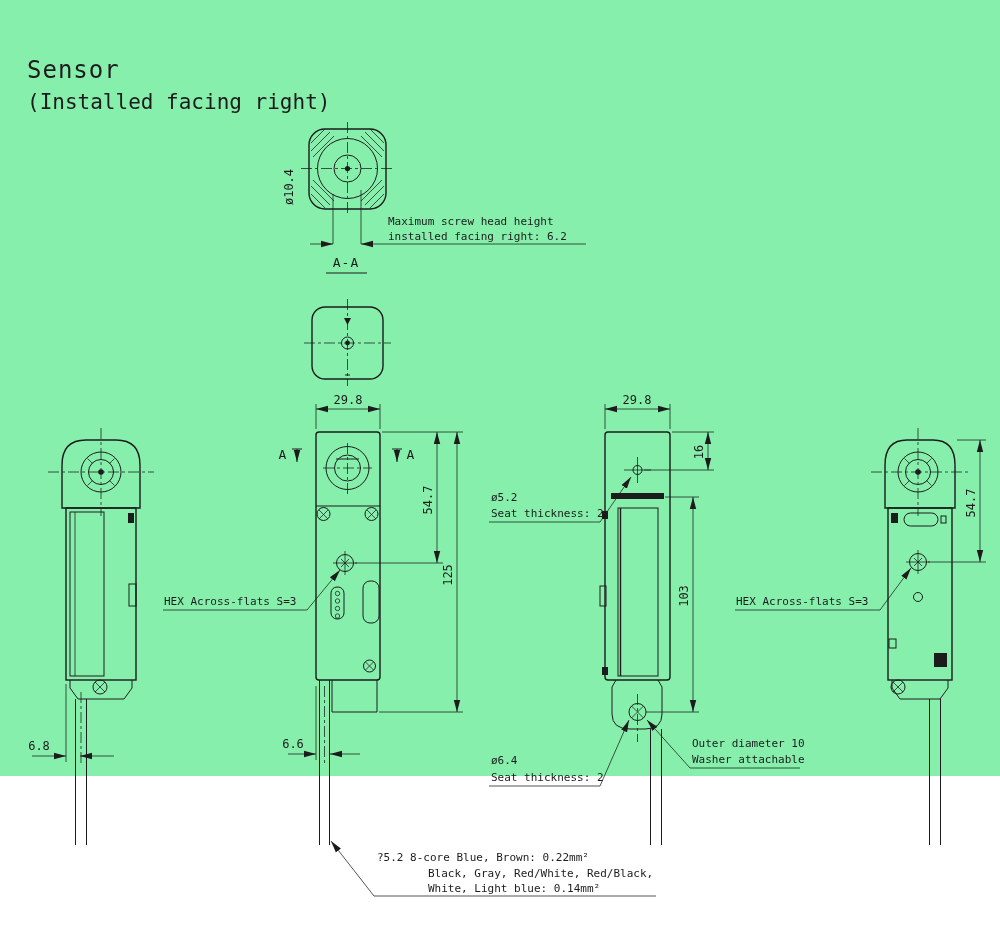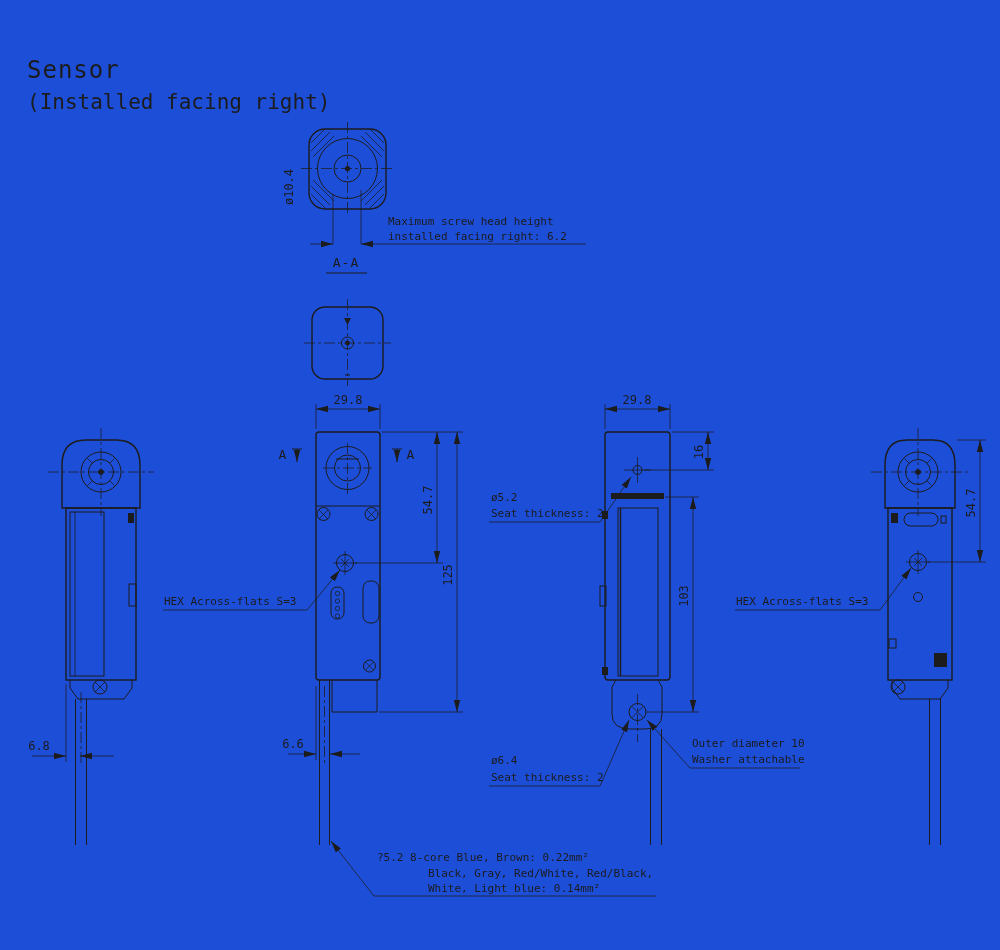--- a/index.html
+++ b/index.html
@@ -1,18 +1,18 @@
 <!DOCTYPE html>
 <html><head>
 <meta charset="utf-8">
 <style>
   * { margin:0; padding:0; box-sizing:border-box; }
   html,body { background:#ffffff; }
   body { width:1000px; height:950px; overflow:hidden; font-family:"DejaVu Sans Mono", monospace; }
-  .canvas { position:relative; width:1000px; height:950px; background:#1d4ed8; }
+  .canvas { position:relative; width:1000px; height:776px; background:#86efac; }
   svg text { font-family:"DejaVu Sans Mono", monospace; fill:#1c1c1c; }
   .t-title { font-size:24px; letter-spacing:1px; }
   .t-title2 { font-size:21px; }
   .t-ann { font-size:11px; }
   .t-dim { font-size:12px; }
   .t-sec { font-size:13px; letter-spacing:1px; }
   .s { stroke:#1c1c1c; fill:none; stroke-linecap:butt; }
   .w13 { stroke-width:1.4; }
   .w10 { stroke-width:1; }
   .w07 { stroke-width:0.75; }

